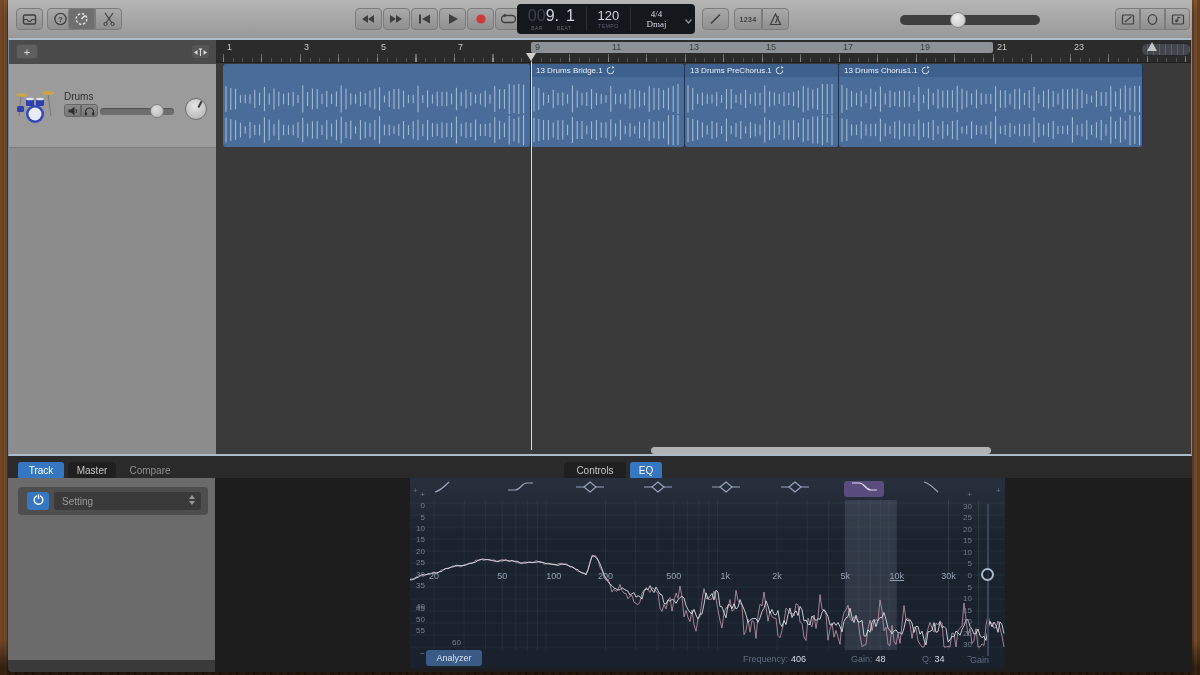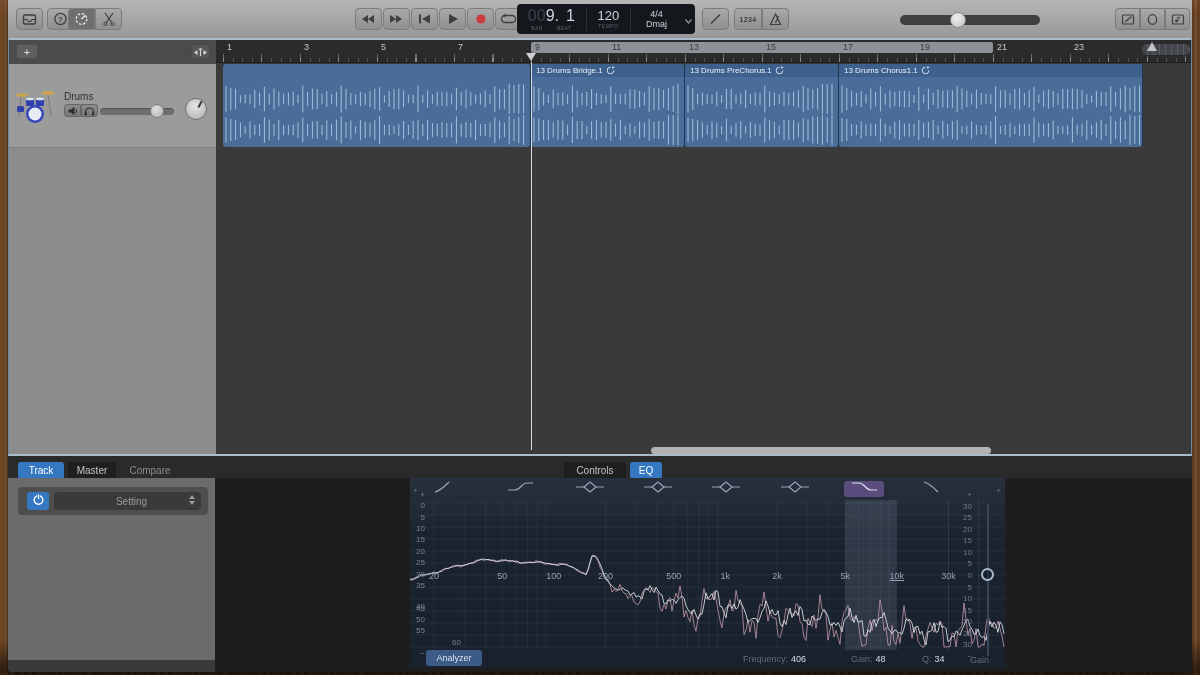--- a/index.html
+++ b/index.html
@@ -68,21 +68,21 @@
   #bottom{position:absolute;left:0;top:456px;width:1184px;height:204px;background:#2a2a2a;border-radius:0 0 4px 4px;}
   .tab{position:absolute;top:6px;height:17px;border-radius:3px;display:flex;align-items:center;justify-content:center;font-size:10px;}
   .tab.blue{background:#3577c1;color:#fff;}
   .tab.dark{background:#1f1f1f;color:#c4c4c4;}
   .tab.ghost{background:transparent;color:#8e8e8e;}
   #insp-col{position:absolute;left:0;top:22px;width:207px;height:182px;background:#6b6b6b;}
   #setting-strip{position:absolute;left:10px;top:9px;width:190px;height:28px;background:#4e4e4e;border-radius:4px;}
   #power-btn{position:absolute;left:9px;top:5px;width:22px;height:18px;background:#3577c1;border-radius:3px;
     display:flex;align-items:center;justify-content:center;}
   #setting-dd{position:absolute;left:36px;top:5px;width:147px;height:18px;background:#3a3a3a;border-radius:3px;
-    display:flex;align-items:center;color:#9a9a9a;font-size:10px;padding-left:8px;box-sizing:border-box;justify-content:center;}
+    display:flex;align-items:center;color:#9a9a9a;font-size:10px;padding-left:8px;box-sizing:border-box;}
   .stepper{position:absolute;right:6px;top:3px;display:flex;flex-direction:column;gap:2px;}
   .stepper i{width:0;height:0;border-left:3.5px solid transparent;border-right:3.5px solid transparent;}
   .stepper .up{border-bottom:4px solid #9a9a9a;}
   .stepper .dn{border-top:4px solid #9a9a9a;}
   #plugin-bg{position:absolute;left:207px;top:22px;width:977px;height:194px;background:#1d1d1d;}
   #eq{position:absolute;left:402px;top:22px;width:595px;height:190px;background:linear-gradient(#27303c,#1b242e 30%,#19222c);}
   .band-box{position:absolute;top:3px;width:40px;height:16px;border-radius:3px;display:flex;align-items:center;justify-content:center;color:#97a5bb;}
   .band-box.sel{background:#5a4d7d;color:#d9ddf2;}
   .eq-scale{position:absolute;font-size:8px;color:#76828f;width:14px;text-align:right;}
   .eq-scale.right{color:#6e7a88;}
@@ -195,21 +195,21 @@
             <span class="lcd-label">BAR</span>
             <span class="lcd-label">BEAT</span>
           </div>
         </div>
         <div class="lcd-div"></div>
         <div class="lcd-sec" style="flex:0.85;">
           <div style="font-size:13px;line-height:13px;">120</div>
           <span class="lcd-label">TEMPO</span>
         </div>
         <div class="lcd-div"></div>
-        <div class="lcd-sec" style="flex:1;">
+        <div class="lcd-sec" style="flex:1;font-family:Liberation Serif, serif;">
           <div style="font-size:9px;line-height:10px;">4/4</div>
           <div style="font-size:9px;line-height:10px;">Dmaj</div>
         </div>
         <div class="lcd-sec" style="width:13px;">
           <span><svg width="7" height="5">
                 <polyline points="0.5,0.5 3.5,4 6.5,0.5" fill="none" stroke="#8a929c" stroke-width="1.3"></polyline>
               </svg></span>
         </div>
       </div>
 

